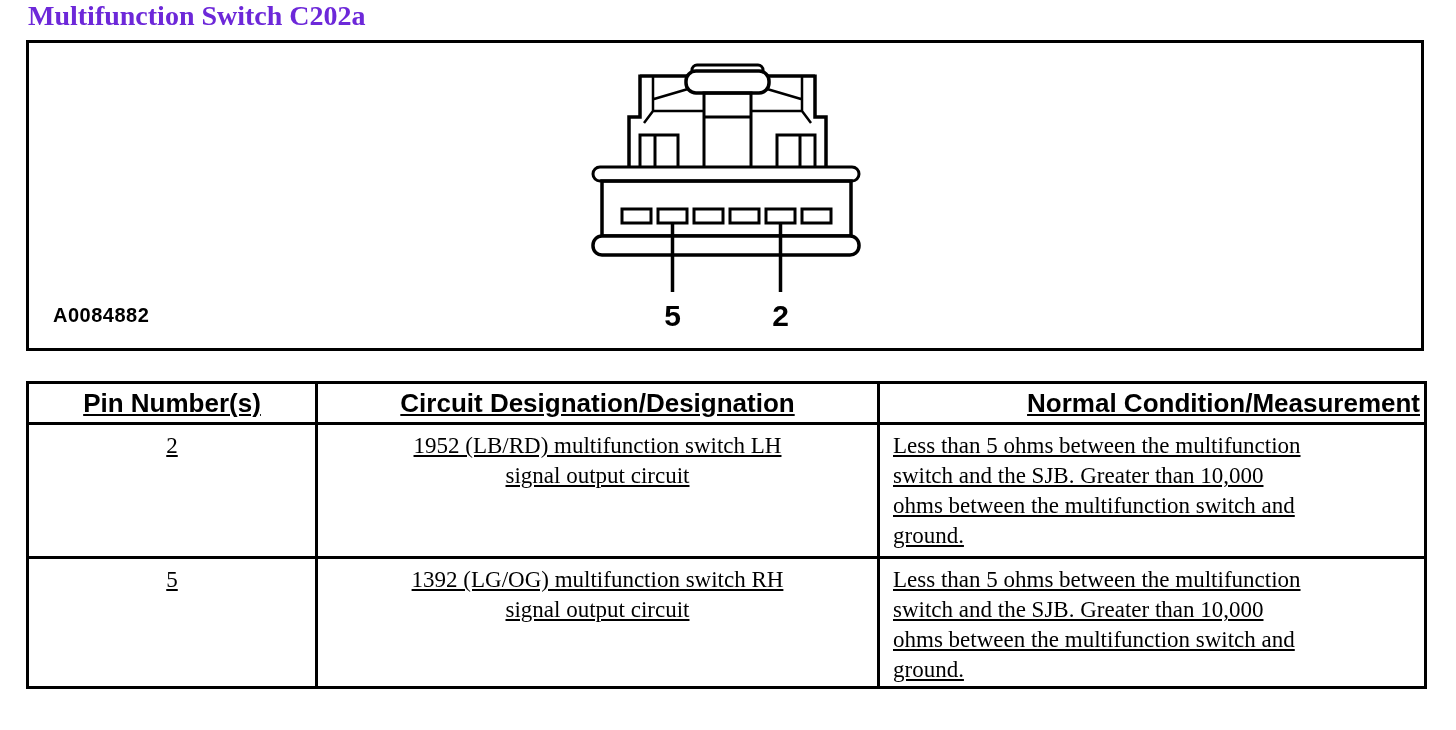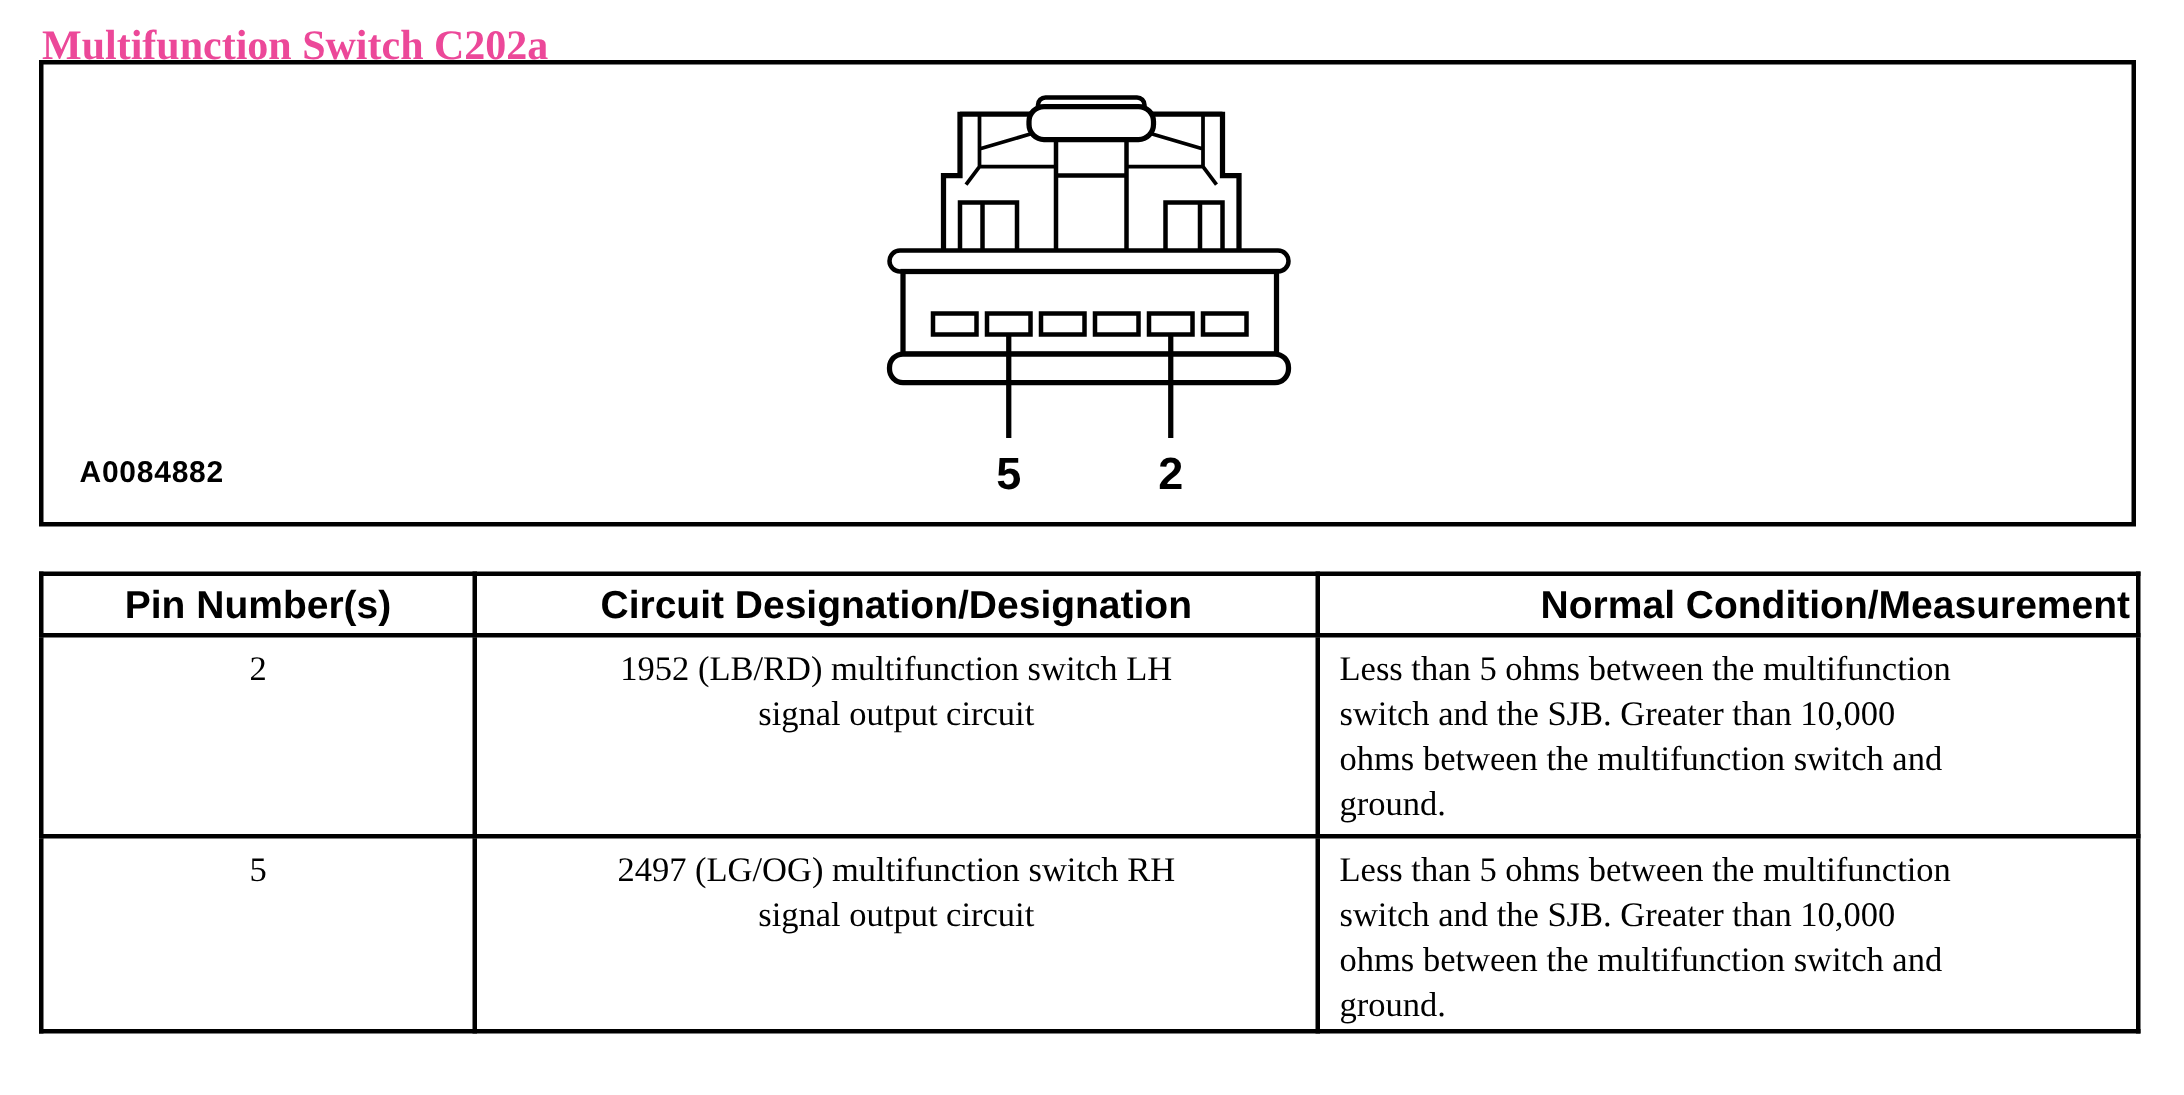--- a/index.html
+++ b/index.html
@@ -3,36 +3,36 @@
 <meta charset="utf-8">
 <style>
   * { margin:0; padding:0; box-sizing:border-box; }
   html,body { background:#ffffff; }
   .page {
     position:relative; width:1456px; height:730px; background:#ffffff;
     font-family:"Liberation Serif", serif; color:#000;
   }
   .page-title {
     position:absolute; left:28px; top:1px;
-    font:bold 28px/1.1 "Liberation Serif", serif; color:#ec4899;margin-top:15px;
+    font:bold 28px/1.1 "Liberation Serif", serif; color:#6d28d9;
   }
   .figure-box {
     position:absolute; left:26px; top:40px; width:1398px; height:311px;
     border:3px solid #000; background:#fff;
   }
   .figure-box svg { position:absolute; left:0; top:0; width:100%; height:100%; }
   .figure-id {
     position:absolute; left:24px; bottom:21px;
     font:bold 20px "Liberation Sans", sans-serif; letter-spacing:0.5px;
   }
   .pin-table {
     position:absolute; left:26px; top:381px; width:1398px;
     border-collapse:collapse; table-layout:fixed;
   }
-  .pin-table th, .pin-table td { border:3px solid #000; vertical-align:top; }
+  .pin-table th, .pin-table td { border:3px solid #000; vertical-align:top;text-decoration:underline; }
   .pin-table th {
     font:bold 26px "Liberation Sans", sans-serif; vertical-align:middle;
     height:41px; text-align:center; padding:2px 4px;
   }
   .pin-table th.cond-h { text-align:right; padding-left:13px; }
   .pin-table col.c1 { width:289px; }
   .pin-table col.c2 { width:562px; }
   .pin-table col.c3 { width:547px; }
   .pin-table td {
     font:23px/30px "Liberation Serif", serif; padding-top:6px;
@@ -115,21 +115,21 @@
         <td class="pin-cell">2</td>
         <td class="circuit-cell">1952 (LB/RD) multifunction switch LH
 signal output circuit</td>
         <td class="cond-cell">Less than 5 ohms between the multifunction
 switch and the SJB. Greater than 10,000
 ohms between the multifunction switch and
 ground.</td>
       </tr>
       <tr class="r2">
         <td class="pin-cell">5</td>
-        <td class="circuit-cell">2497 (LG/OG) multifunction switch RH
+        <td class="circuit-cell">1392 (LG/OG) multifunction switch RH
 signal output circuit</td>
         <td class="cond-cell">Less than 5 ohms between the multifunction
 switch and the SJB. Greater than 10,000
 ohms between the multifunction switch and
 ground.</td>
       </tr>
     </tbody>
   </table>
 
 </div>

